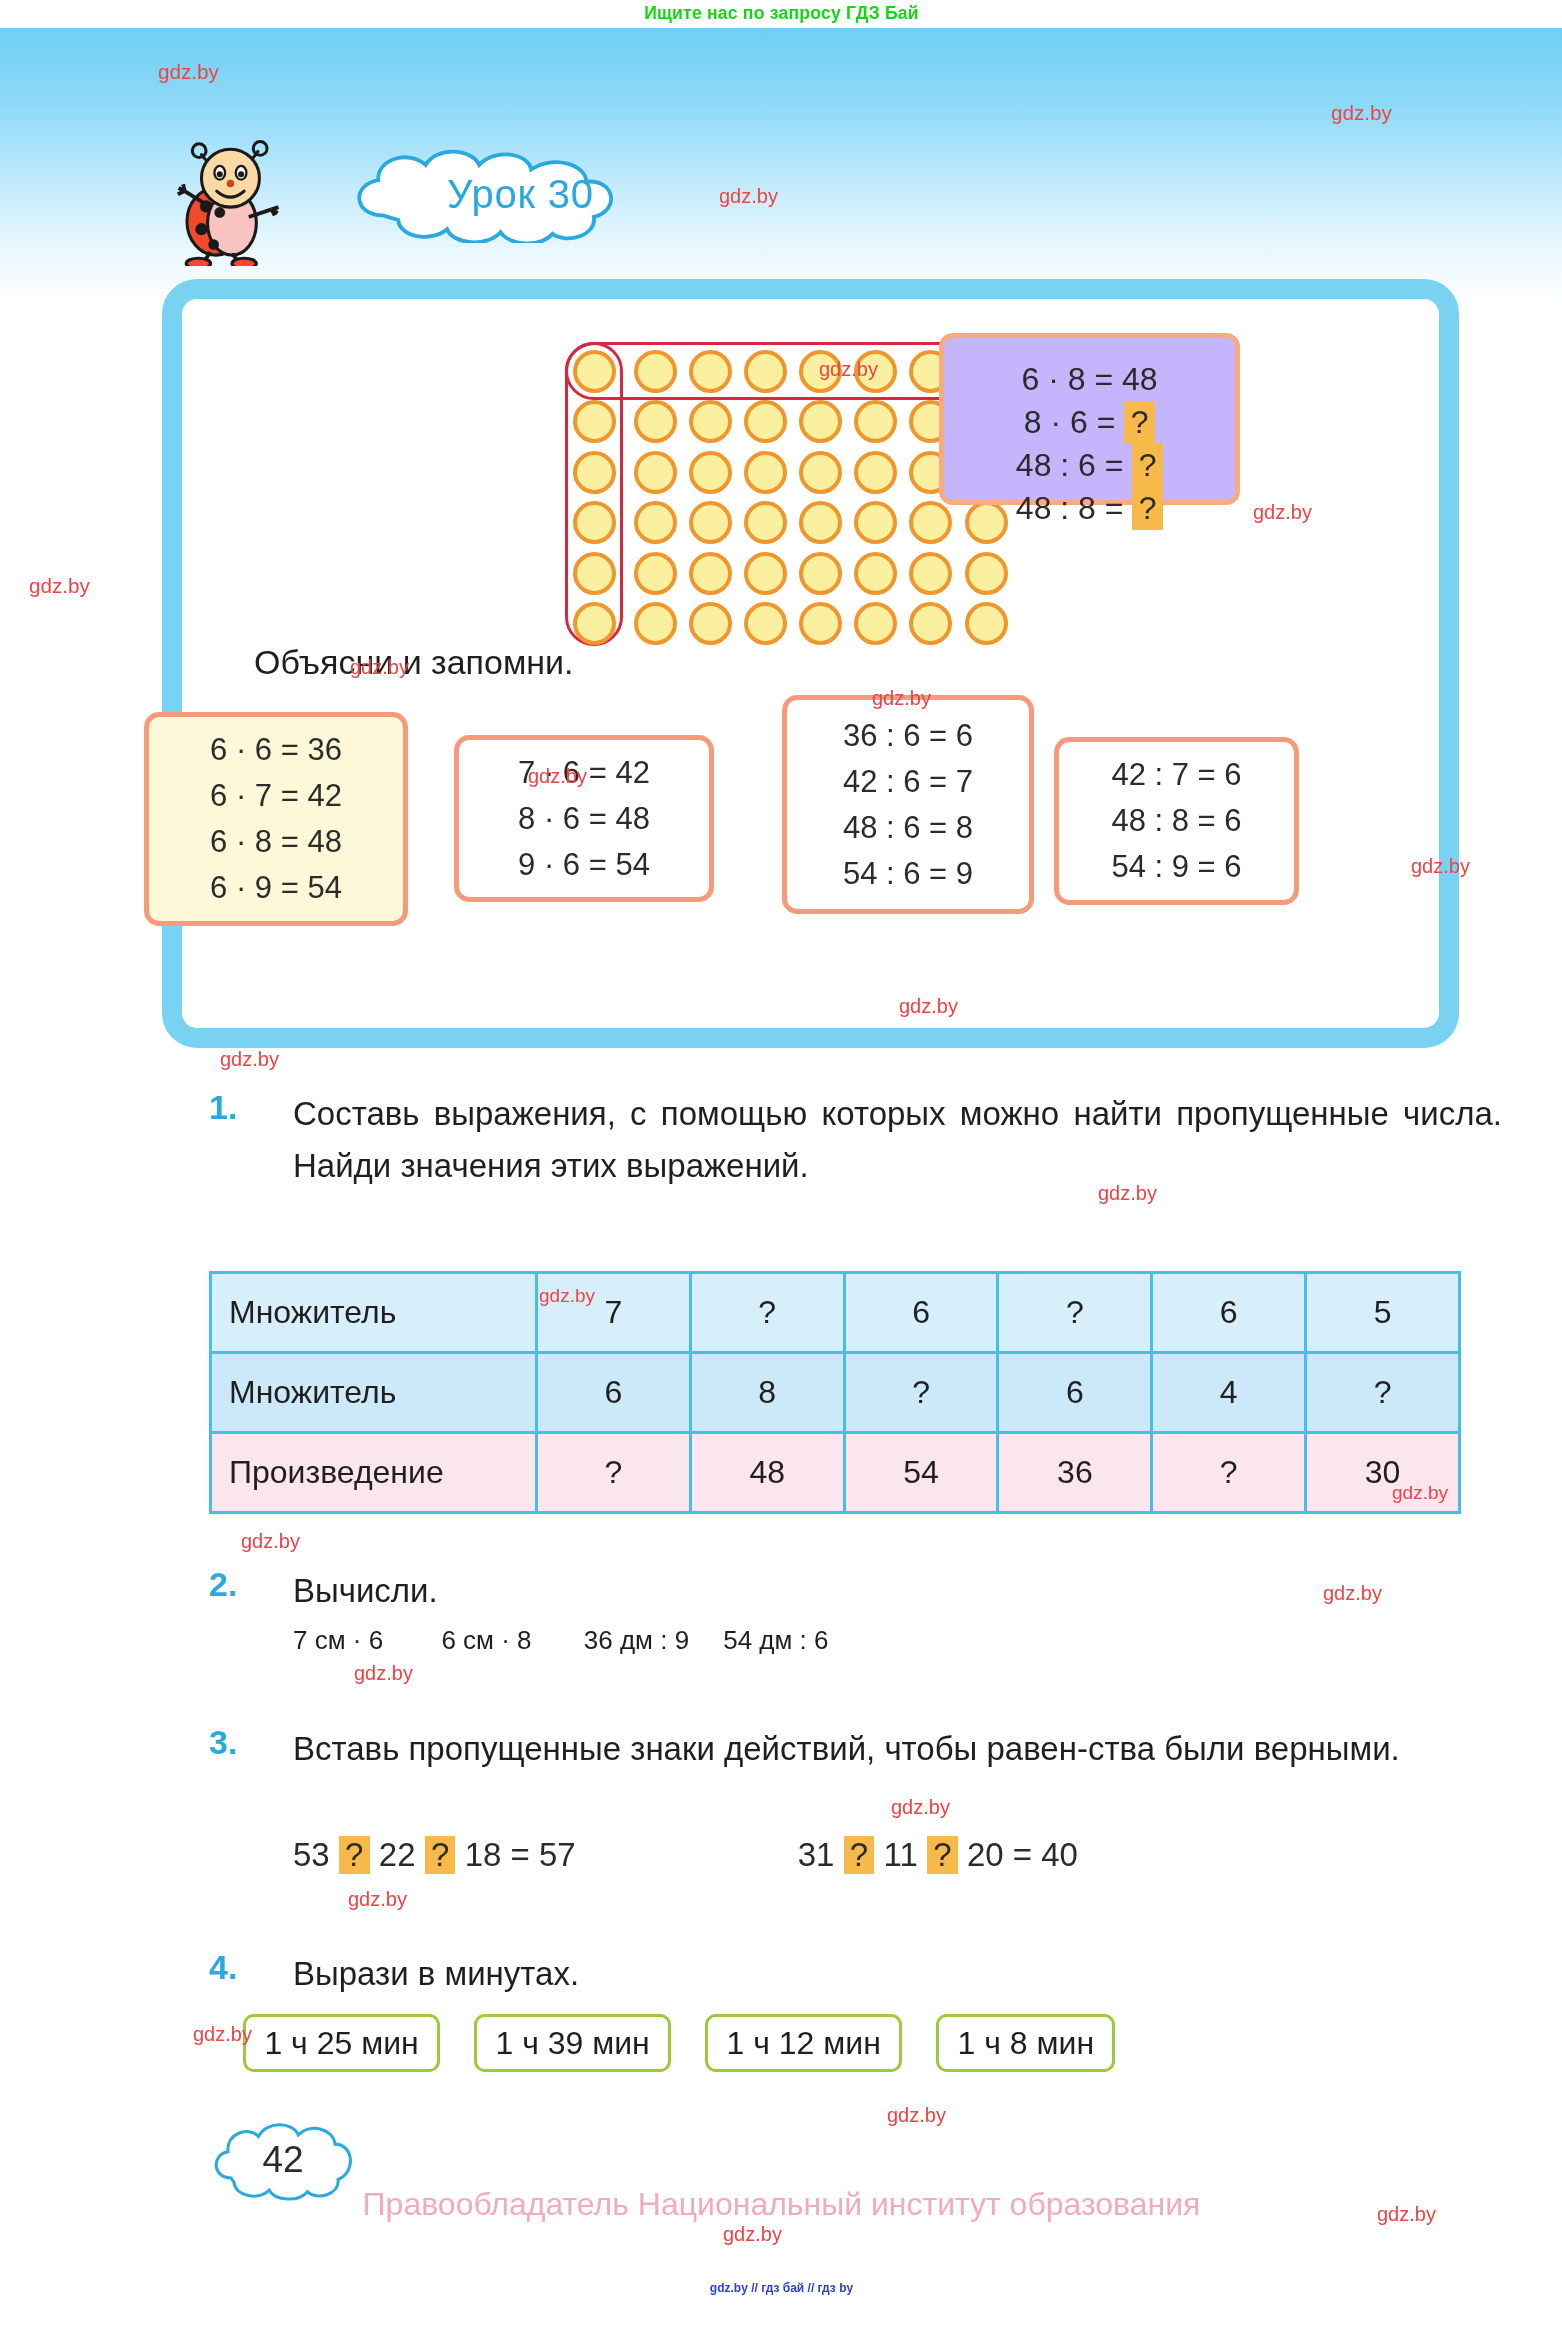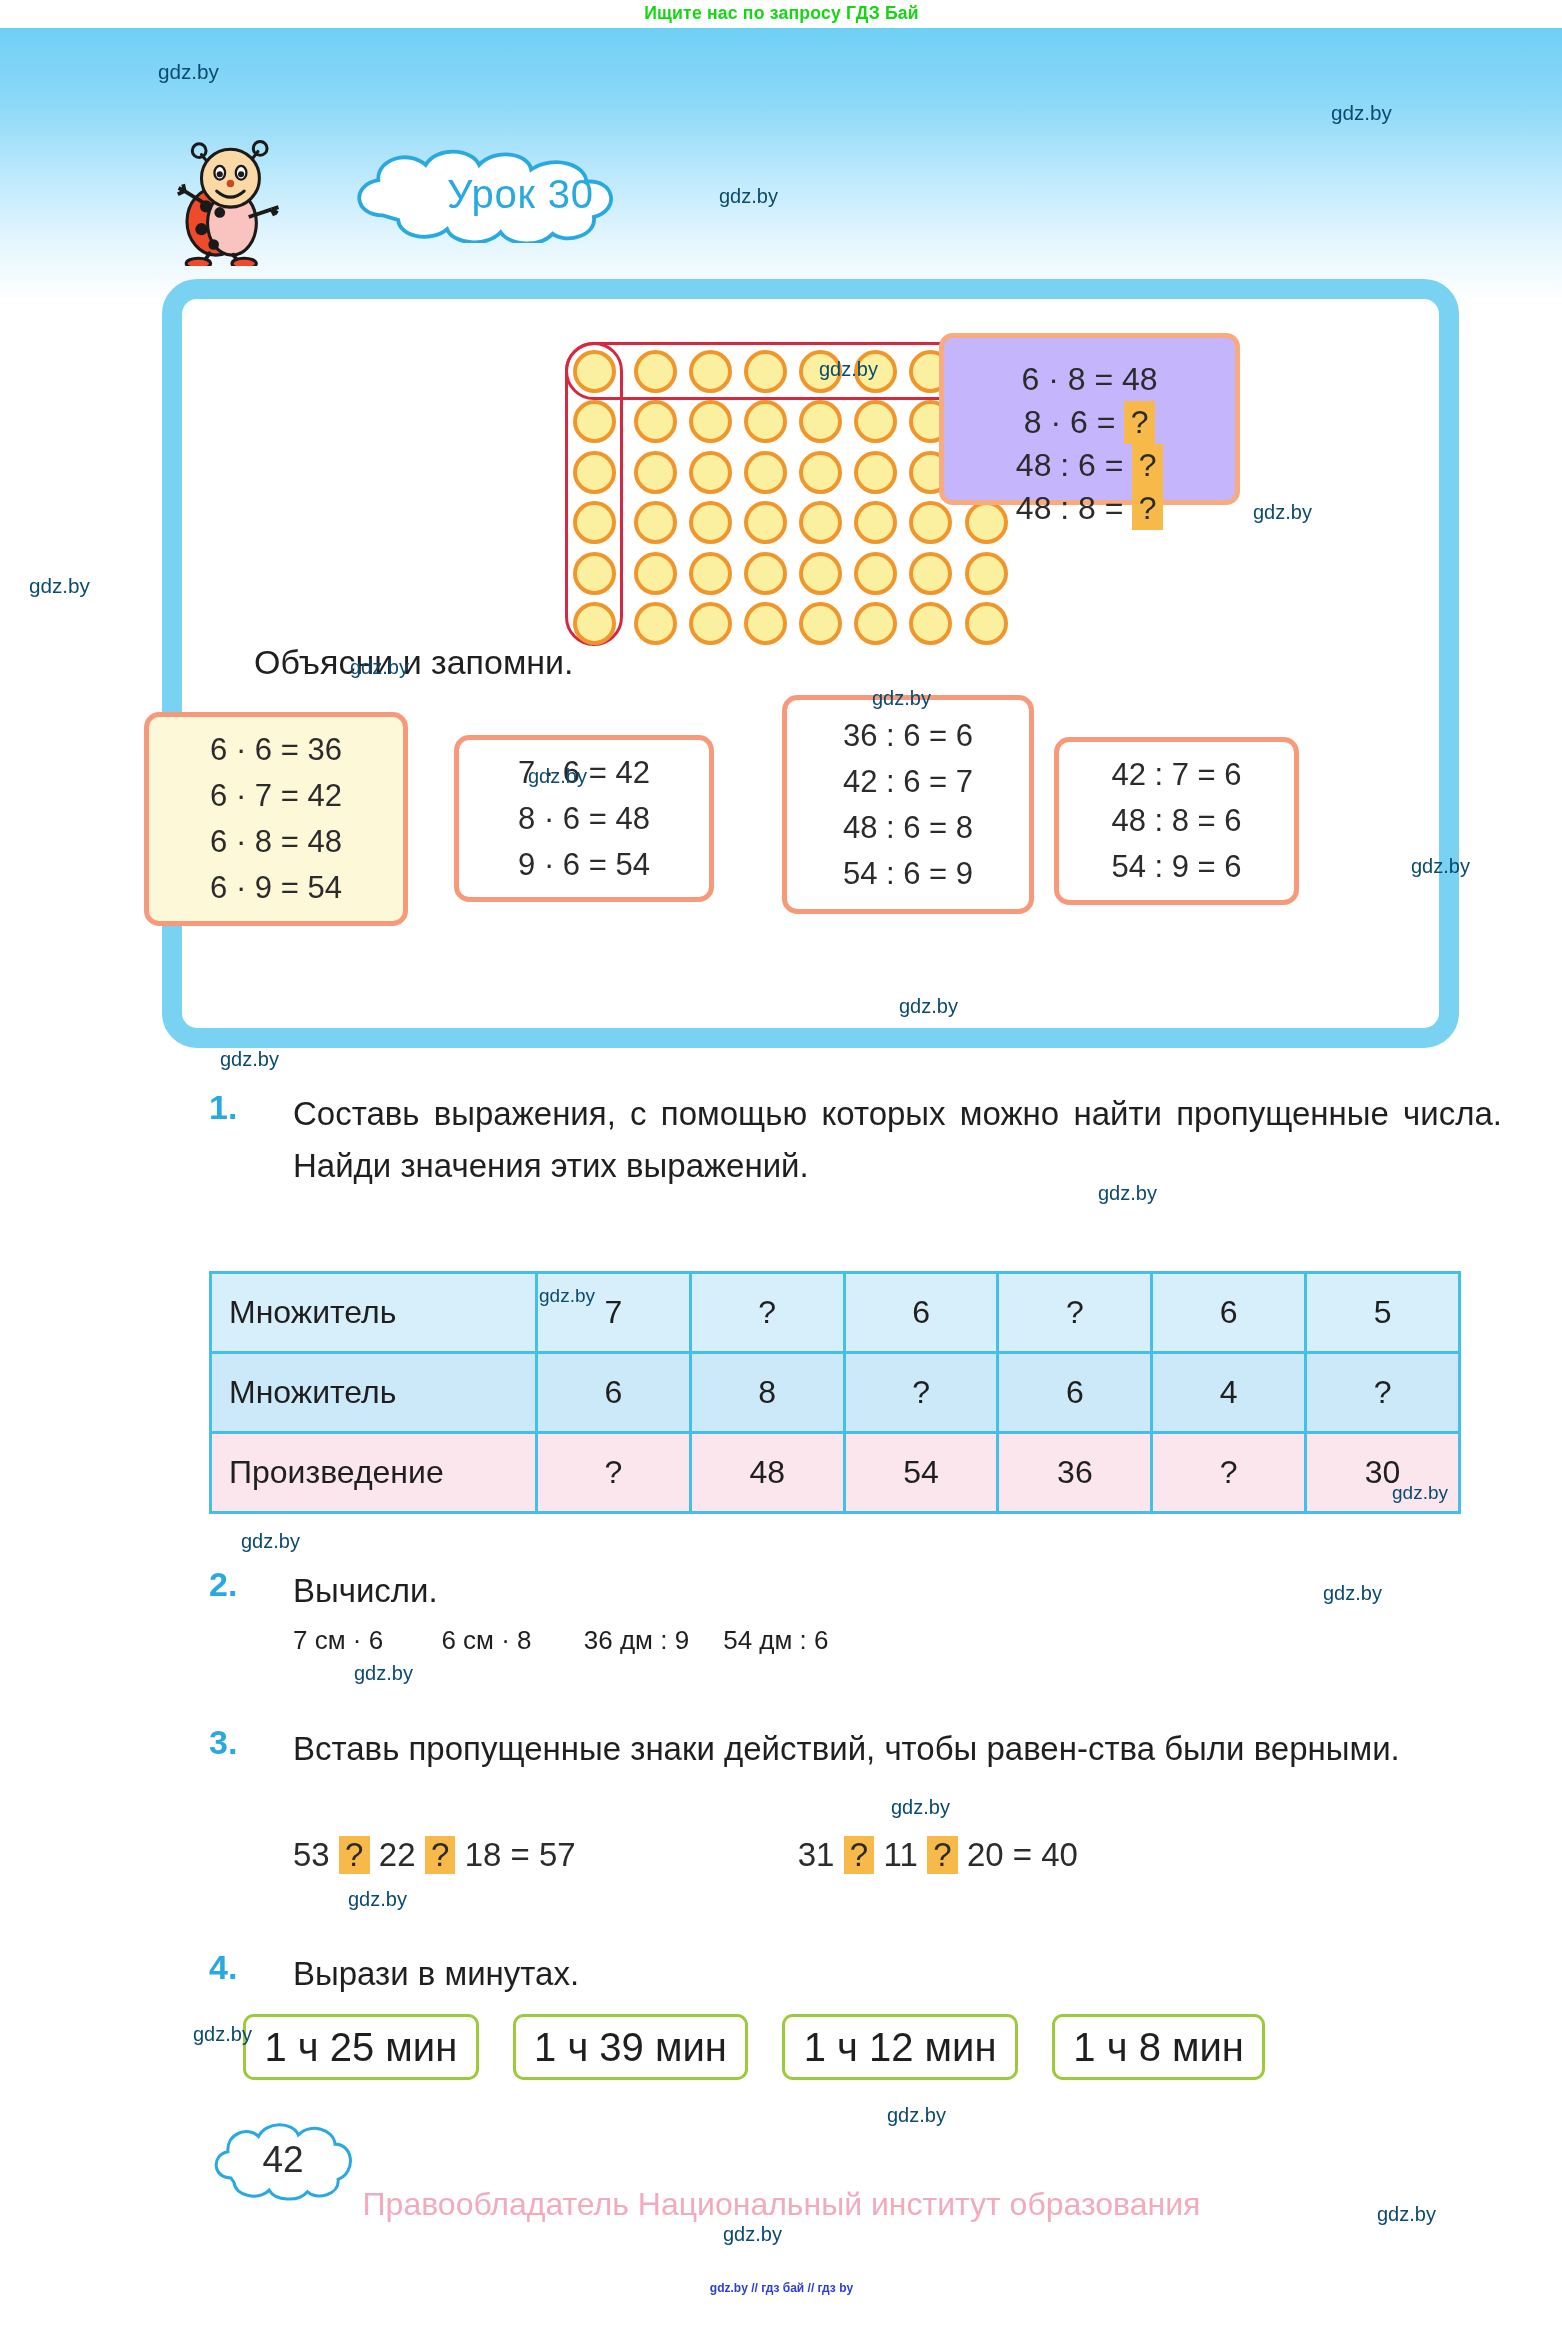--- a/index.html
+++ b/index.html
@@ -22,21 +22,21 @@
   }
 
   
   #sky{
     position:absolute;left:0;top:27.5px;width:1563px;height:275px;
     background:linear-gradient(to bottom,#6ecff5 0%,#8ed9f8 28%,#bfeafc 55%,#e5f6fe 78%,#ffffff 100%);
   }
 
   
   .wm{
-    position:absolute;color:#0c4a6e;font-size:20.7px;
+    position:absolute;color:#ef4444;font-size:20.7px;
     font-family:"Liberation Sans","DejaVu Sans",sans-serif;
     white-space:nowrap;z-index:40;
   }
 
   
   #ladybug{position:absolute;left:174px;top:136px;width:122px;height:130px;z-index:15;}
 
   
   #cloud-title{position:absolute;left:337px;top:145px;width:367px;height:98px;z-index:14;}
   #cloud-title-text{
@@ -139,21 +139,21 @@
   
   #t3-eqs{position:absolute;left:0;top:113px;width:1209px;font-size:33px;}
   #t3-eqs .eq{display:inline-block;white-space:pre;}
   #t3-gap{display:inline-block;width:222px;}
 
   
   #t4-boxes{position:absolute;left:-50px;top:66px;width:1301px;}
   .gbox{
     display:inline-block;border:3.8px solid #9dc93c;border-radius:10.7px;
     background:#fff;padding:7.7px 18.4px;margin-right:34px;
-    font-size:40px;color:#1f1f1f;white-space:pre;vertical-align:middle;
+    font-size:32px;color:#1f1f1f;white-space:pre;vertical-align:middle;
   }
 
   
   #pagenum{position:absolute;left:208px;top:2115px;width:150px;height:89px;z-index:5;}
   #pagenum-text{
     position:absolute;left:208px;top:2115px;width:150px;height:89px;
     display:flex;align-items:center;justify-content:center;
     font-size:37px;color:#2b2b2b;z-index:6;
   }
 

